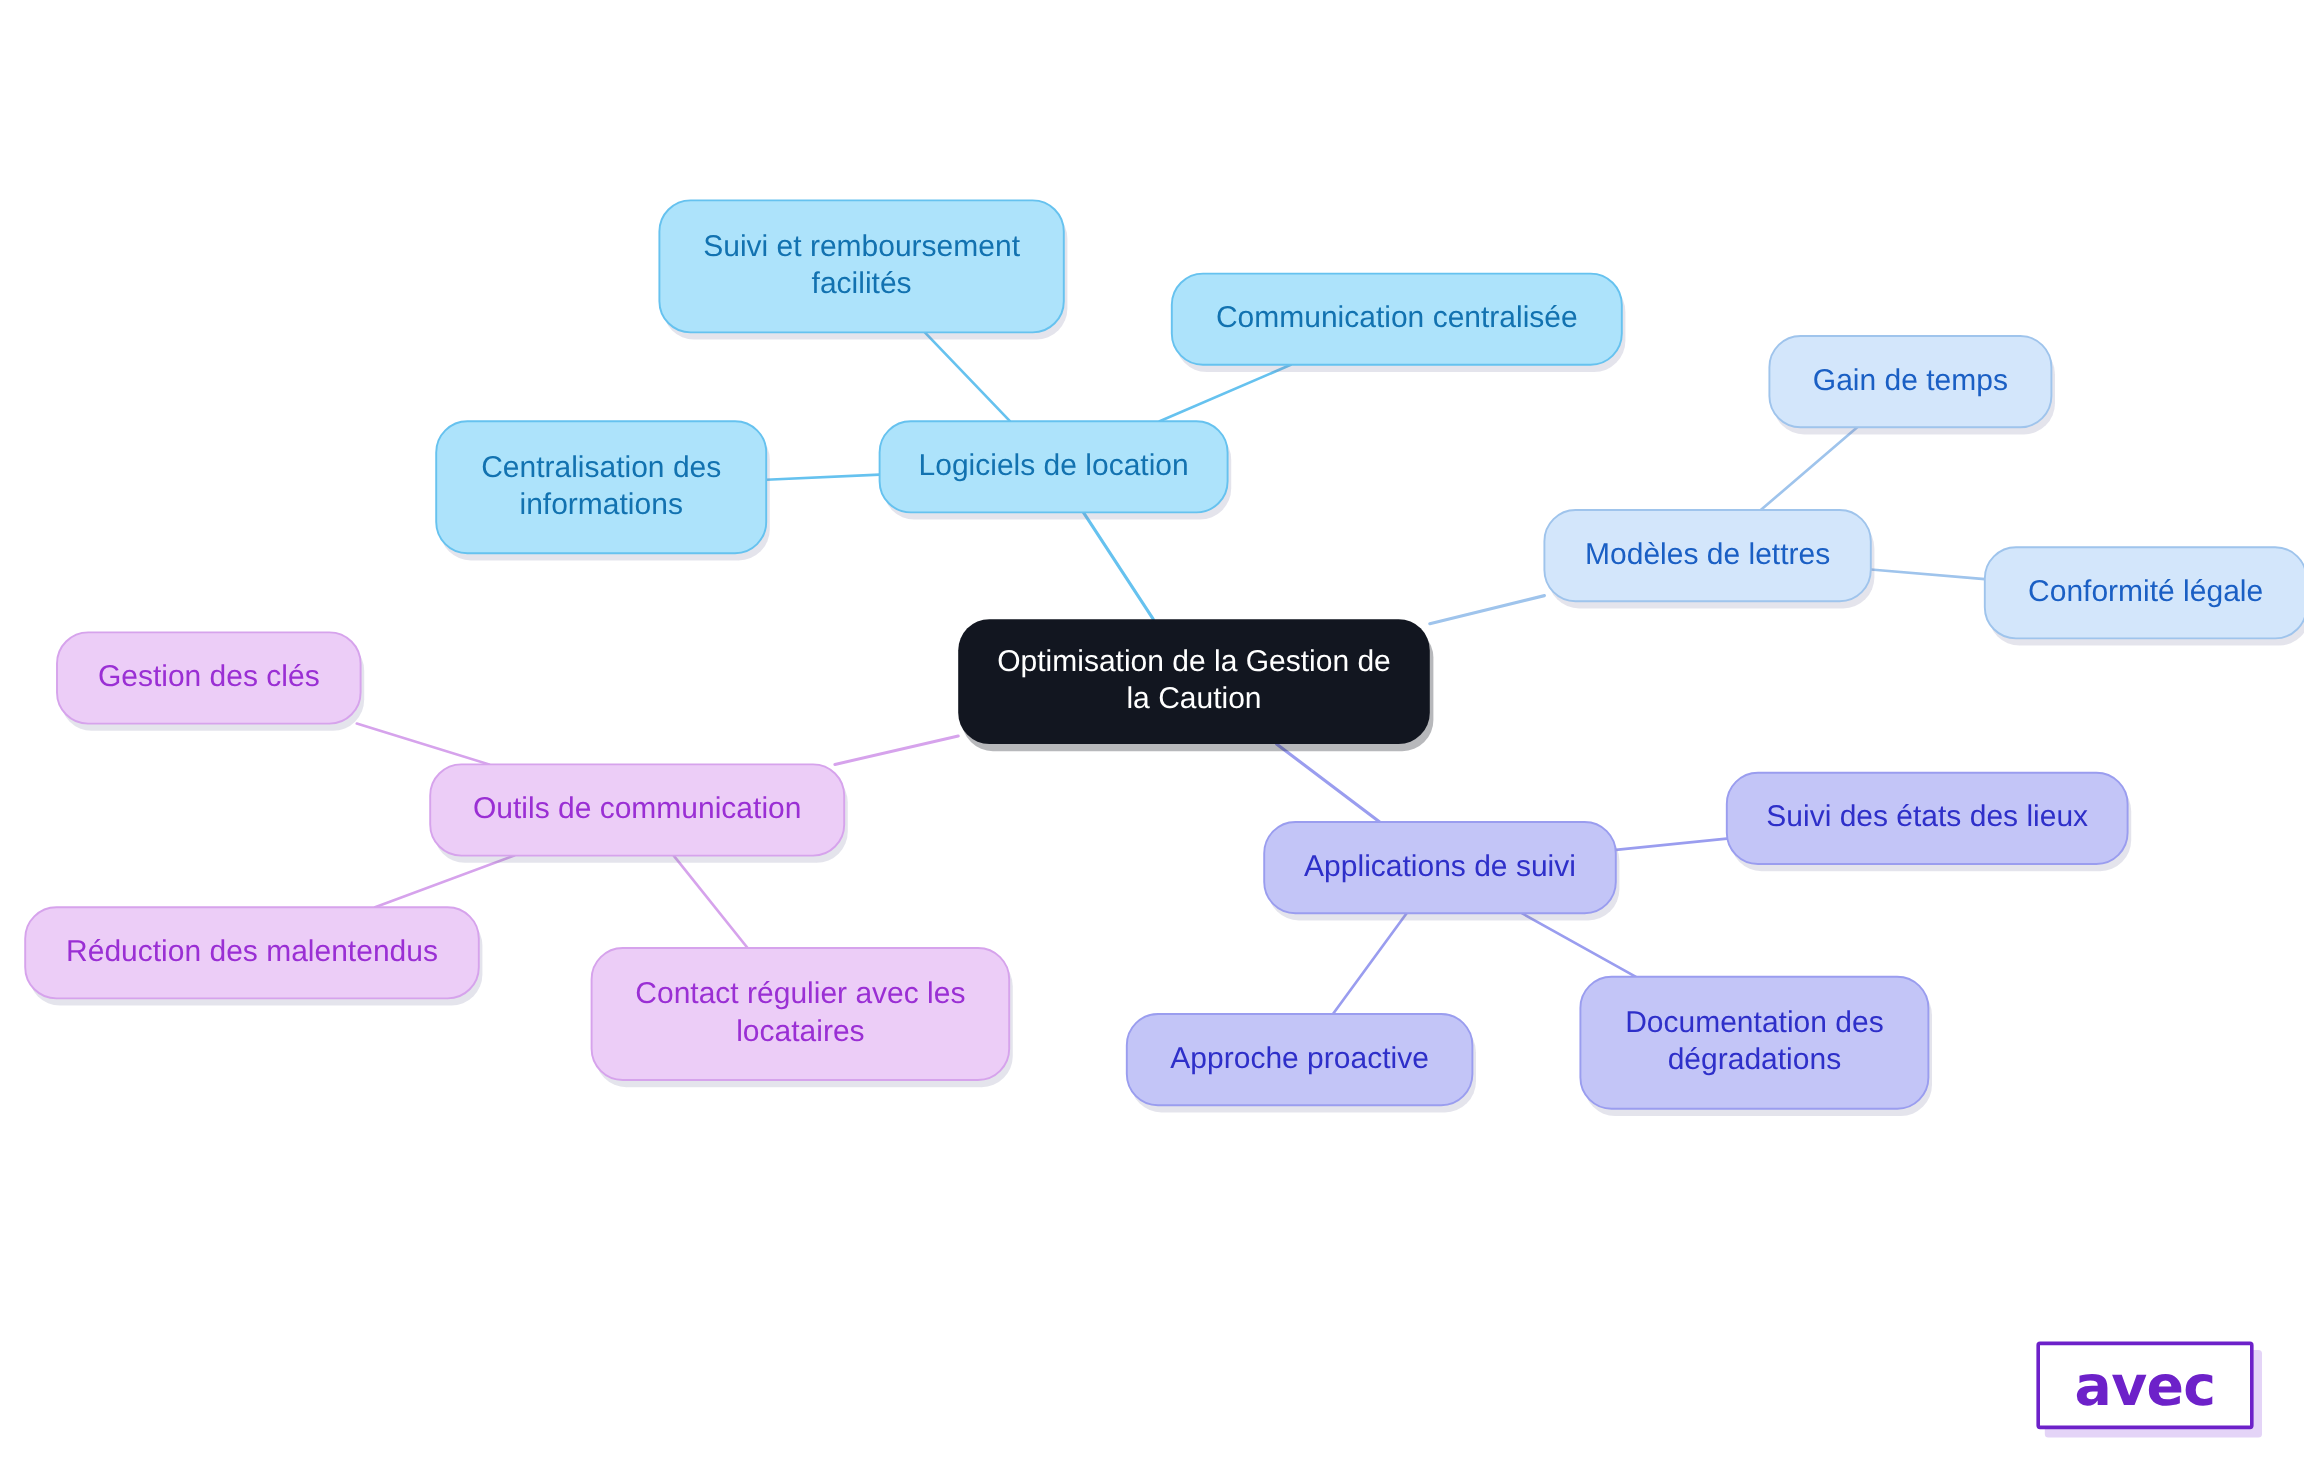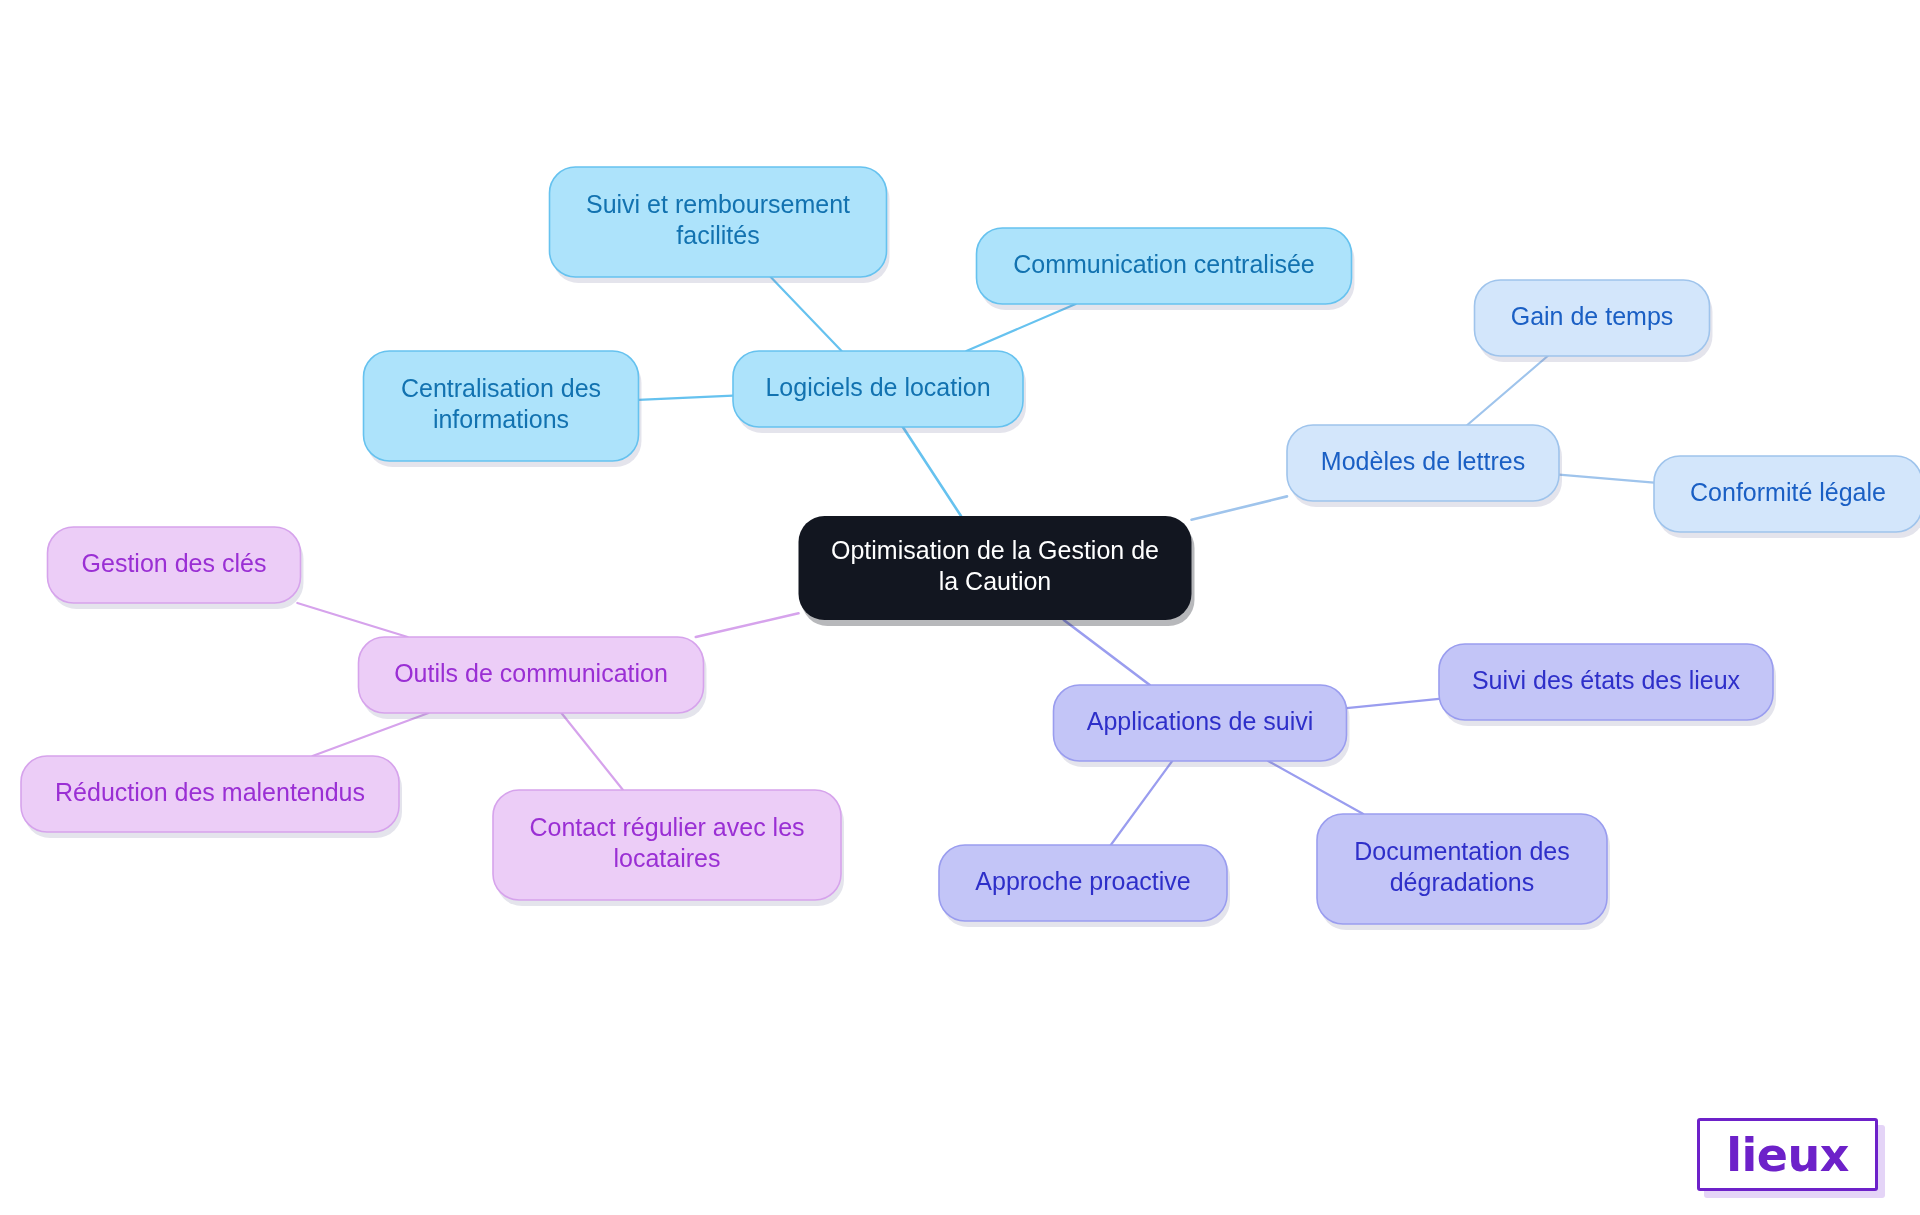--- a/index.html
+++ b/index.html
@@ -203,16 +203,16 @@
           <rect x="493" y="790" width="348" height="110" rx="26" ry="26" fill="#eccdf7" stroke="#d6a3ec" class="node-box"></rect>
           <text x="667" y="829.5" class="node-label leaf" fill="#9a2fd4">Contact régulier avec les</text>
           <text x="667" y="860.5" class="node-label leaf" fill="#9a2fd4">locataires</text>
         </g>
       </g>
   </svg>
 
   <div id="dwell-logo">
     <div class="logo-shade"></div>
     <div class="logo-face">
-      <span class="logo-text">lieux</span>
+      <span class="logo-text">avec</span>
     </div>
   </div>
 </div>
 
 </body></html>

